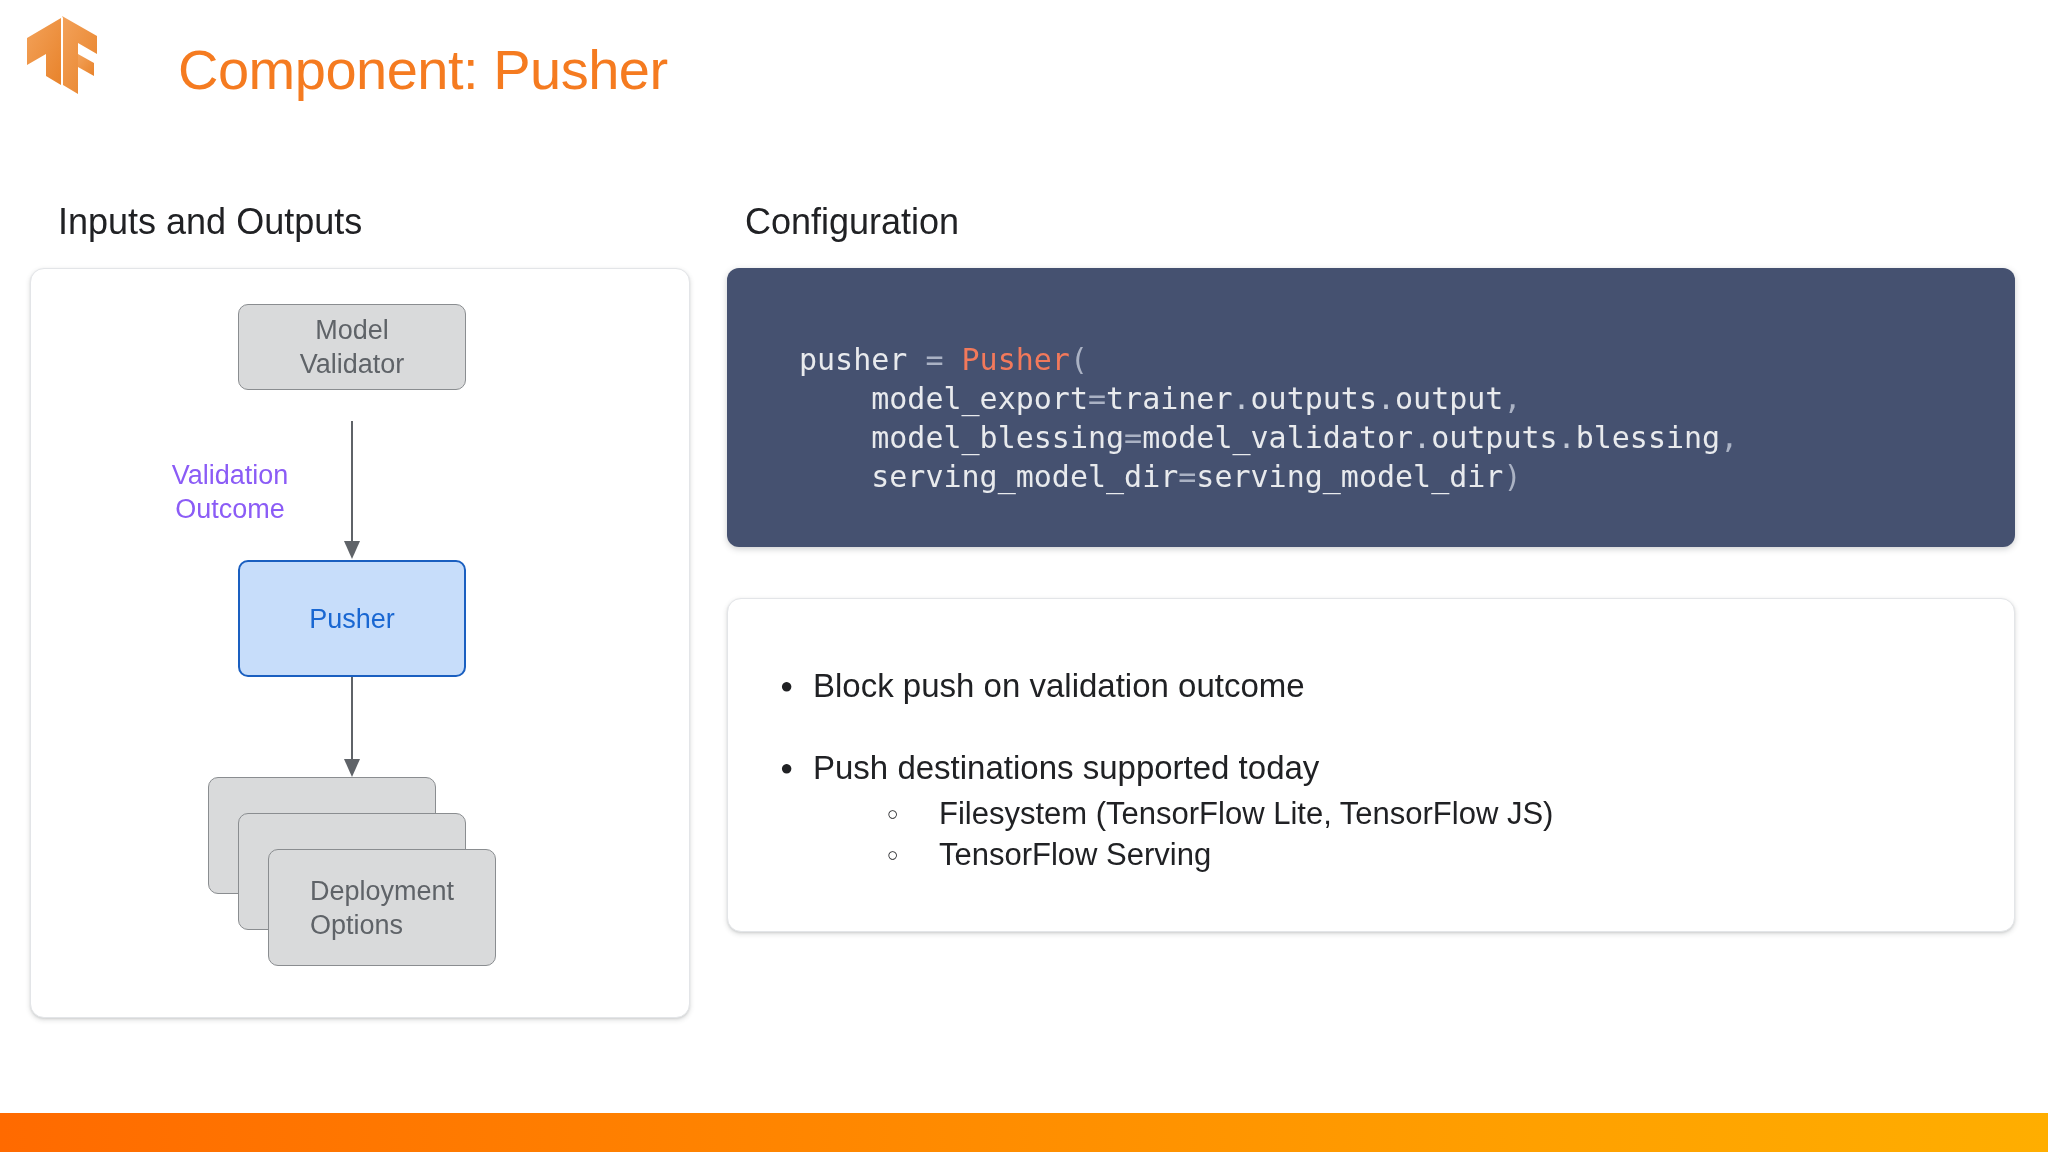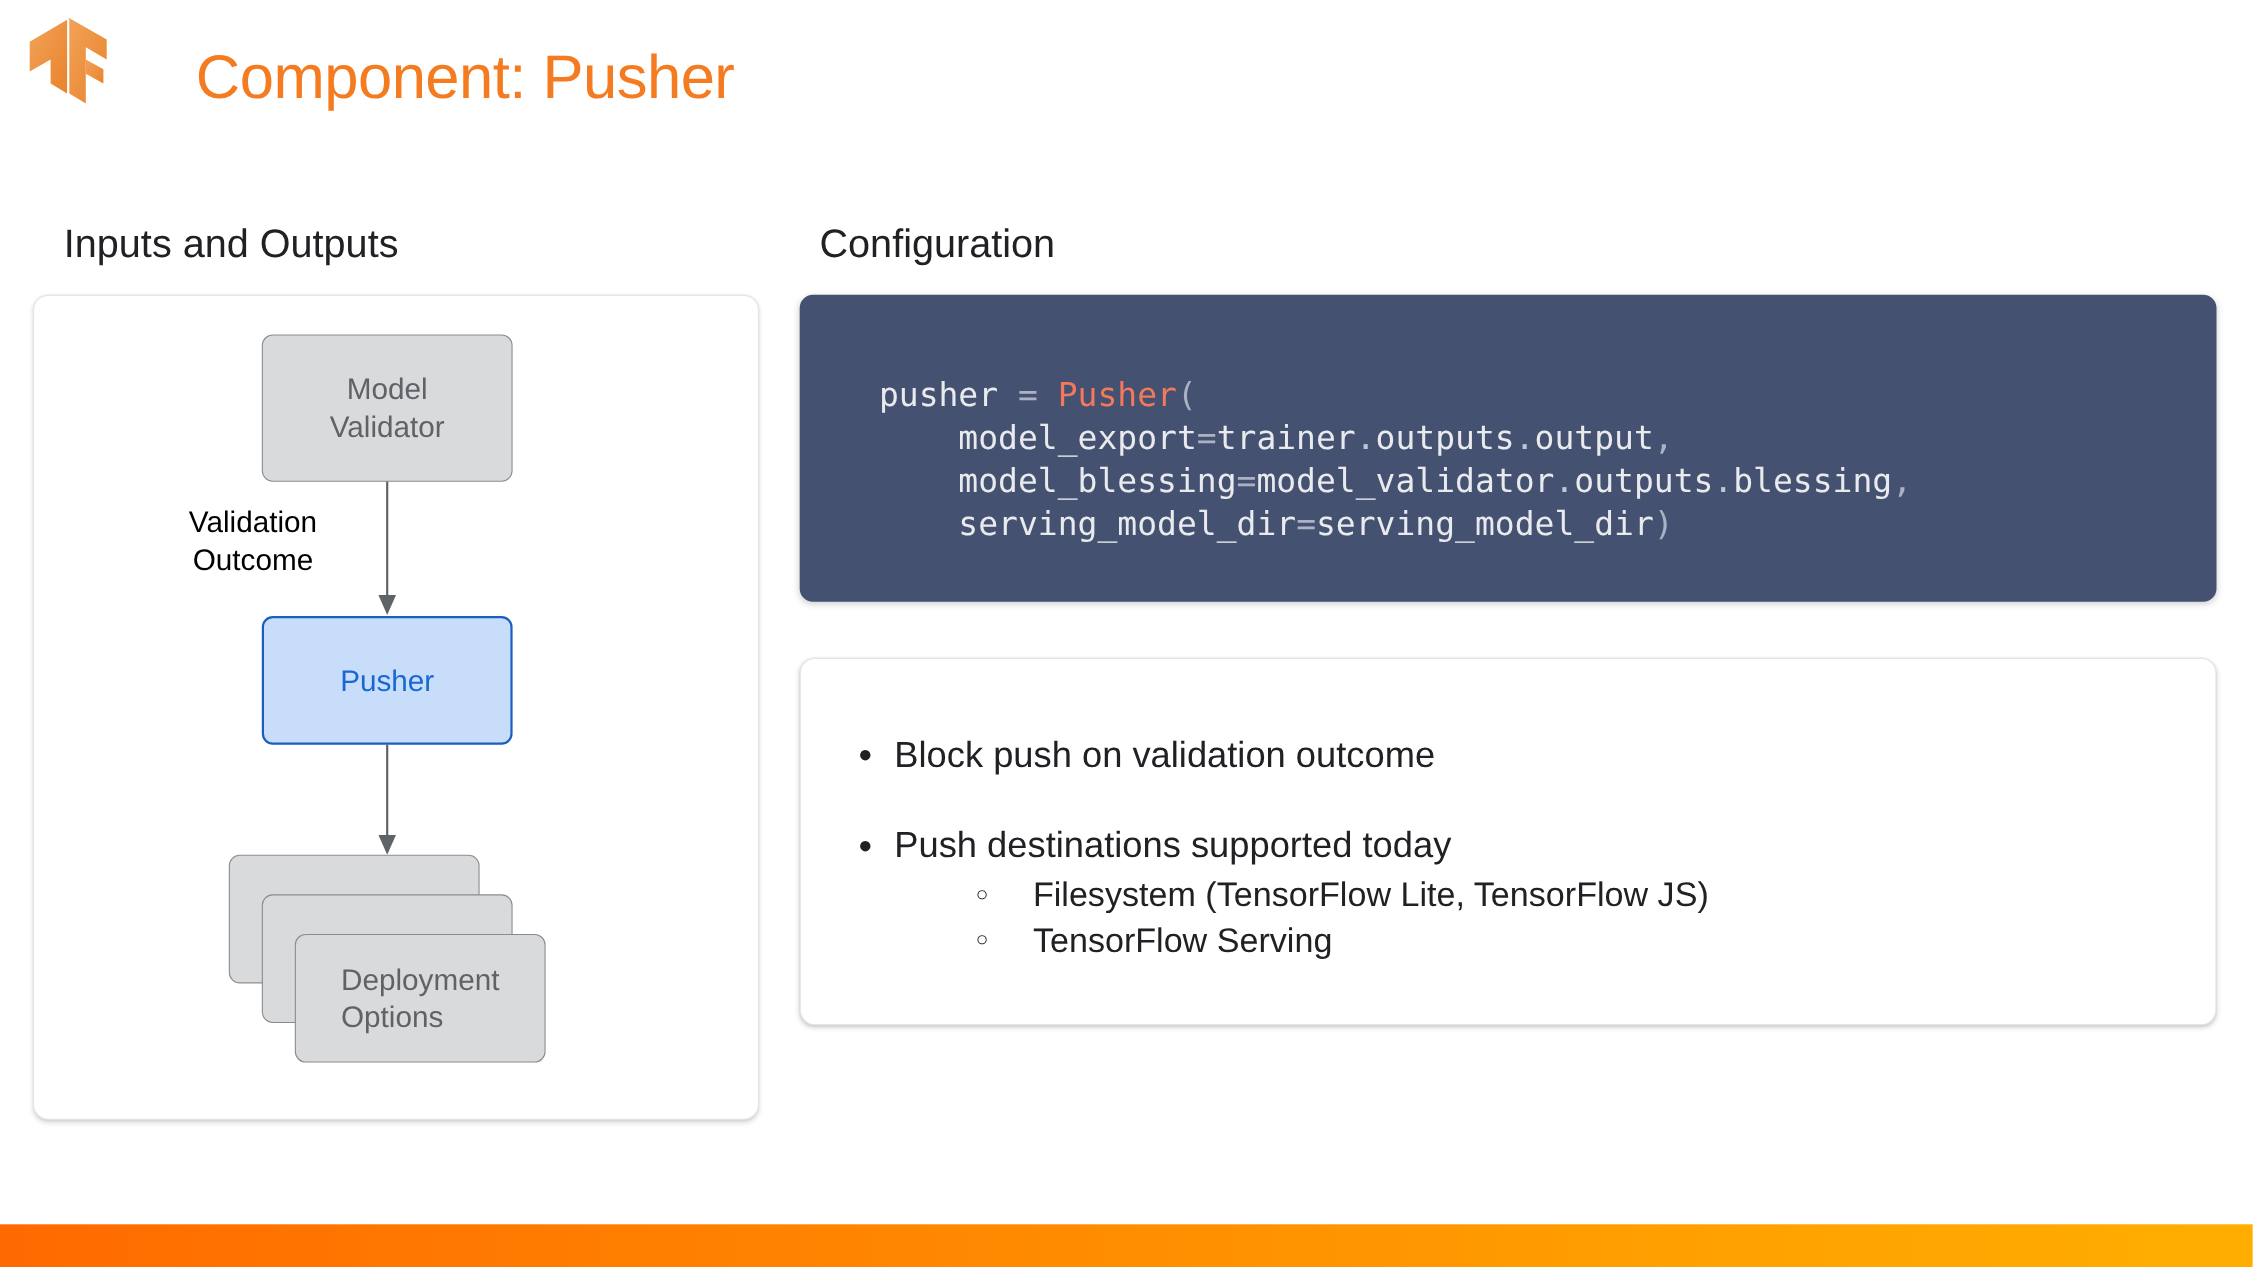--- a/index.html
+++ b/index.html
@@ -153,21 +153,21 @@
   .node-blue {
     background: #C7DDFA;
     border: 2.2px solid #1A5FC0;
     color: #1967D2;
   }
   .node-label {
     font-size: 27px;
     line-height: 34px;
   }
   #node-model-validator {
-    left: 208px; top: 36px; width: 228px; height: 134px;
+    left: 208px; top: 36px; width: 228px; height: 86px;
   }
   #node-pusher {
     left: 208px; top: 292px; width: 228px; height: 117px;
   }
   .stack-card {
     position: absolute;
     box-sizing: border-box;
     background: #D9DADB;
     border: 1.6px solid #8A8D90;
     border-radius: 10px;
@@ -181,21 +181,21 @@
     display: flex; align-items: center; justify-content: center;
     color: #5F6368;
   }
   #edge-label {
     position: absolute;
     left: 110px; top: 190px;
     width: 180px;
     text-align: center;
     font-size: 27px;
     line-height: 34px;
-    color: #000000;
+    color: #8b5cf6;
   }
   #diagram-svg {
     position: absolute;
     left: 0; top: 0;
     width: 660px; height: 750px;
     overflow: visible;
   }
 
   
   #footer-bar {

